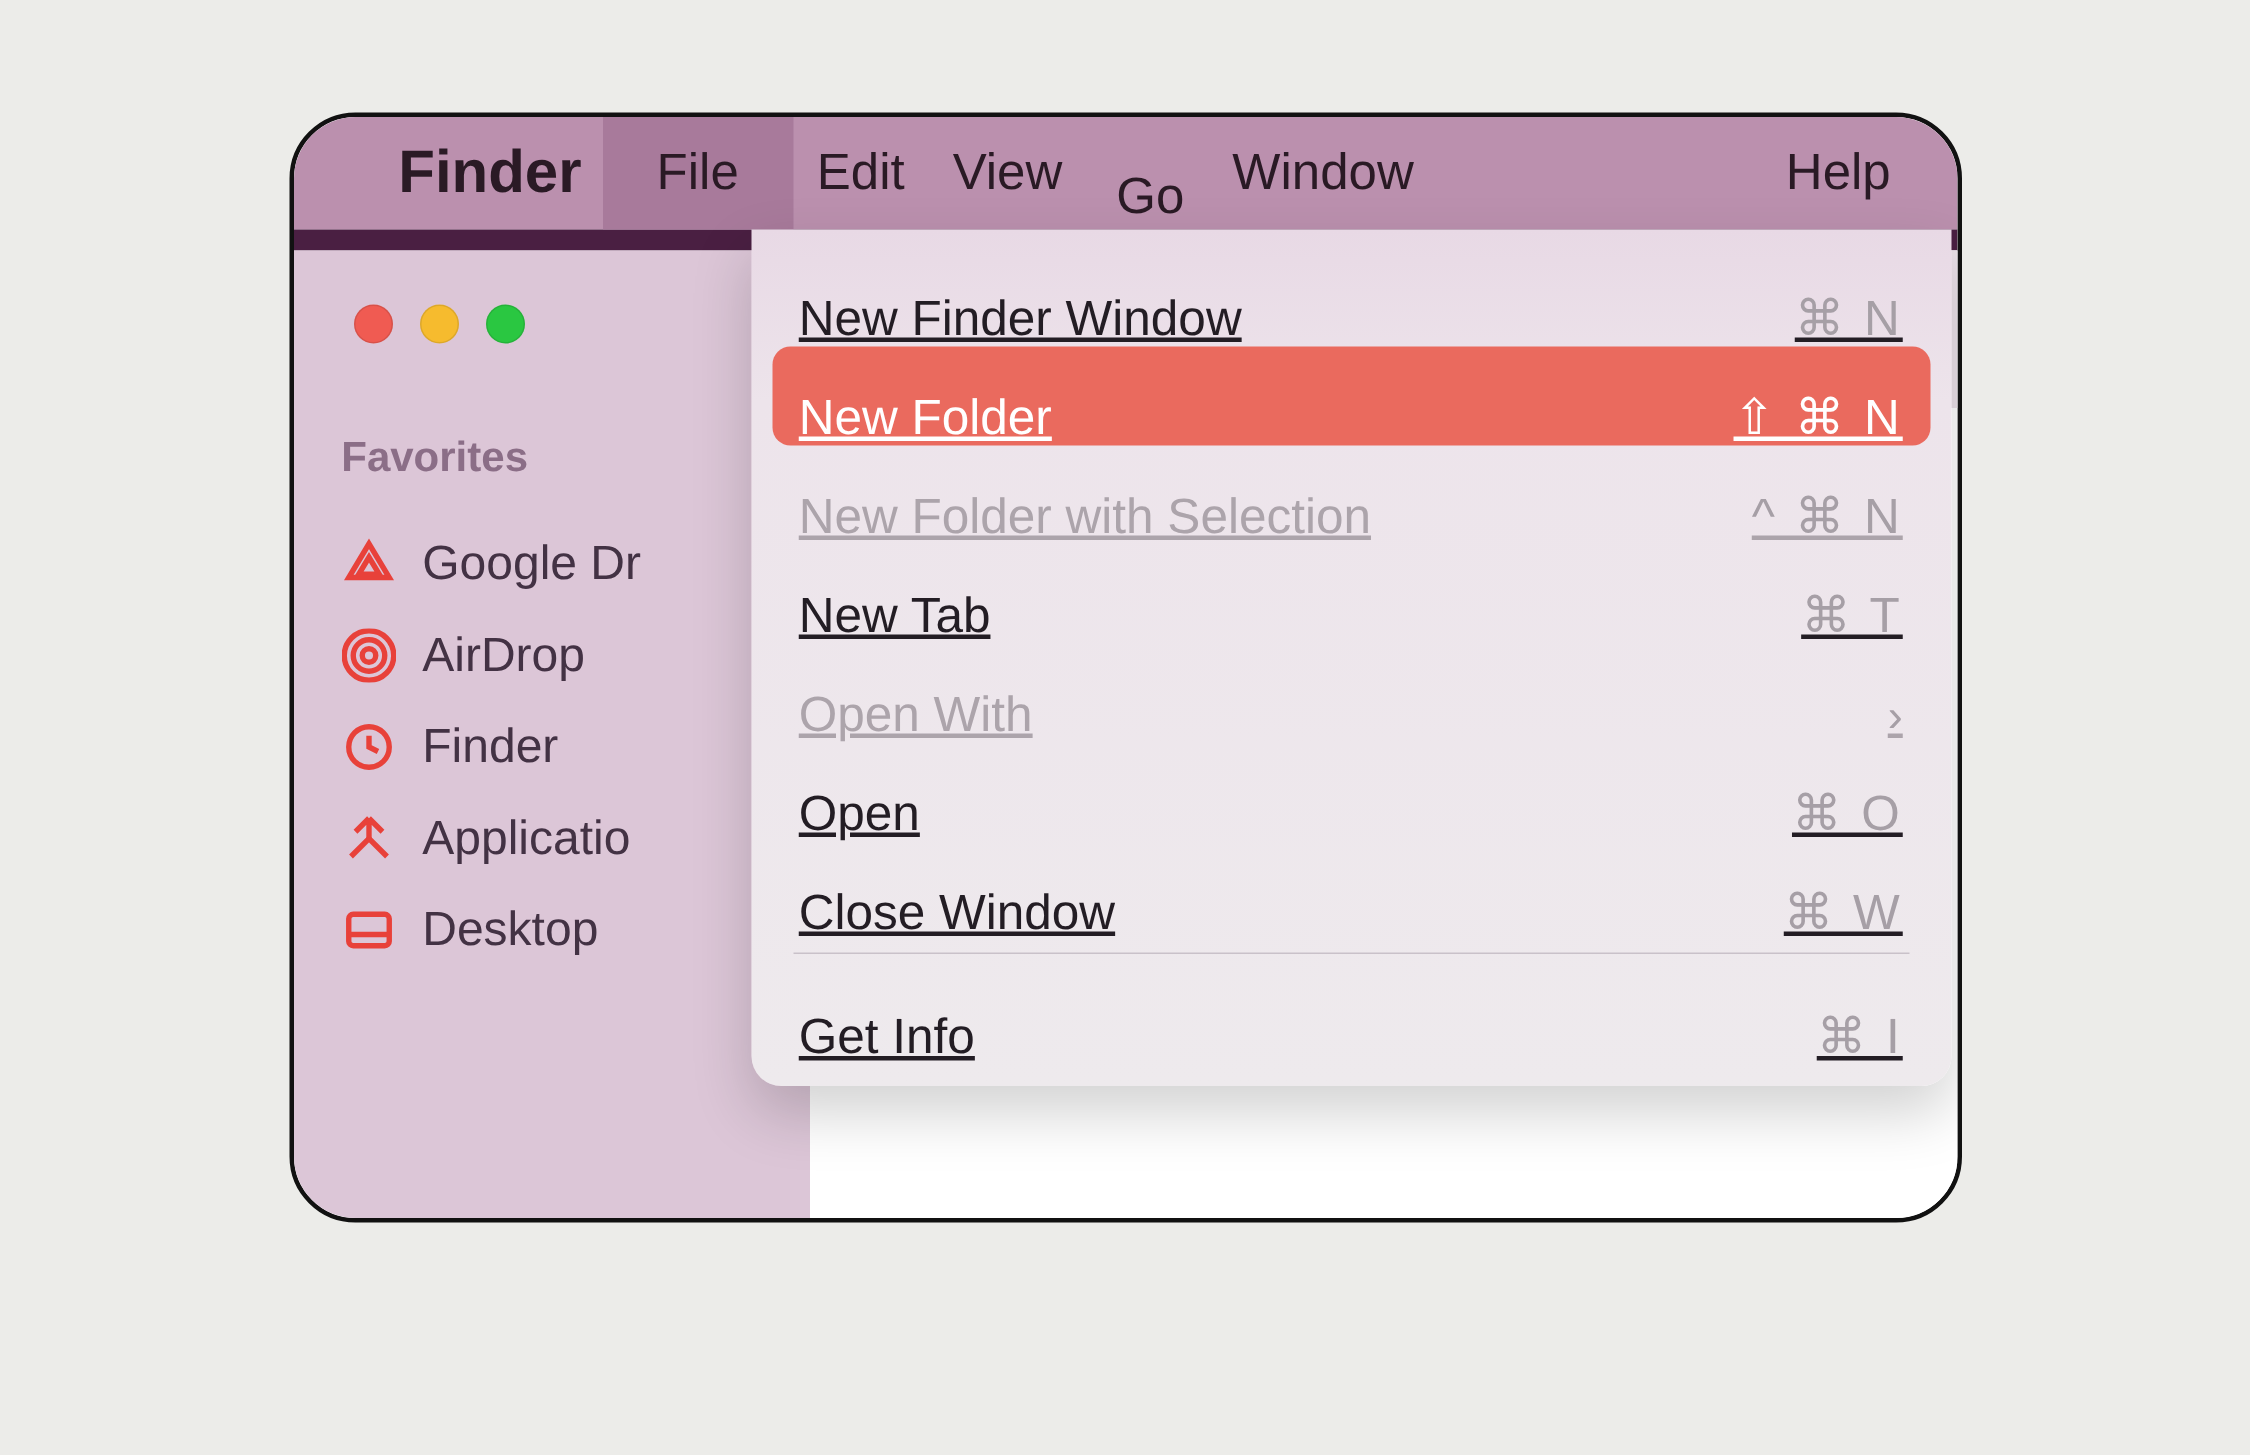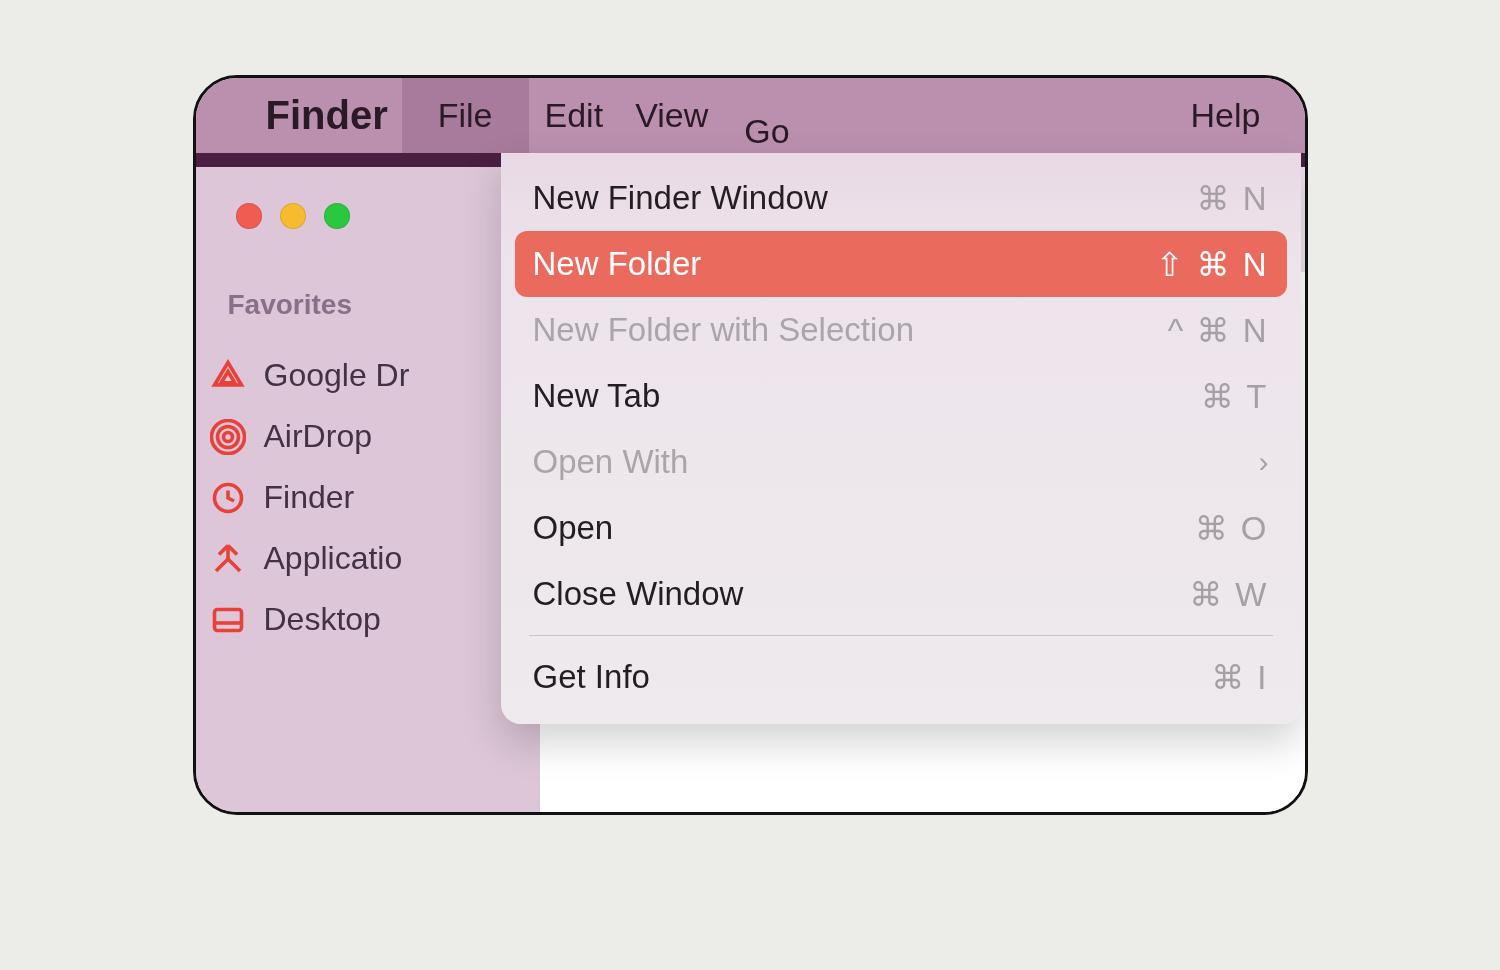--- a/index.html
+++ b/index.html
@@ -90,21 +90,21 @@
     font-size: 28px;
     font-weight: 700;
     color: #8b6e87;
     padding-left: 32px;
     margin-bottom: 24px;
   }
   .sb-item {
     display: flex;
     align-items: center;
     gap: 18px;
-    padding: 12px 0 12px 14px;
+    padding: 12px 0 12px 32px;
     font-size: 32px;
     color: #433244;
     white-space: nowrap;
     overflow: hidden;
   }
   .sb-icon {
     width: 36px; height: 36px;
     display: flex; align-items: center; justify-content: center;
     flex-shrink: 0;
   }
@@ -129,27 +129,28 @@
     top: 75px;
     width: 800px;
     background: linear-gradient(180deg,#e8d9e5 0%, #ede4eb 20%, #eeeaed 100%);
     border-radius: 0 0 20px 20px;
     box-shadow: 0 18px 40px rgba(0,0,0,.18);
     padding: 12px 14px 14px 14px;
     overflow: hidden;
   }
   .dd-row {
     display: flex;
-    align-items: center;
+    align-items: flex-end;
     justify-content: space-between;
     height: 66px;
     padding: 0 18px;
     font-size: 33px;
     color: #231d24;
     border-radius: 12px;
+    text-decoration: underline;
   }
   .dd-row.disabled { color: #aca4ab; gap: 20px; }
   .dd-row.highlight {
     background: #ea6a5e;
     color: #fff;
   }
   .dd-shortcut {
     font-size: 33px;
     color: #a69fa6;
     letter-spacing: 2px;
@@ -171,20 +172,21 @@
 
 <div class="frame">
 
   <div class="menubar">
     <span class="apple-logo"></span>
     <span class="app-name">Finder</span>
     <span class="menu-item file">File</span>
     <span class="menu-item">Edit</span>
     <span class="menu-item">View</span>
     <span class="menu-item menu-spacer-go">Go</span>
+    <span class="menu-item">Window</span>
     <div class="menu-right">
       <span class="menu-item">Help</span>
     </div>
   </div>
 
   <div class="darkstrip"></div>
 
   <div class="finder-window">
     <div class="sidebar">
       <div class="traffic">

